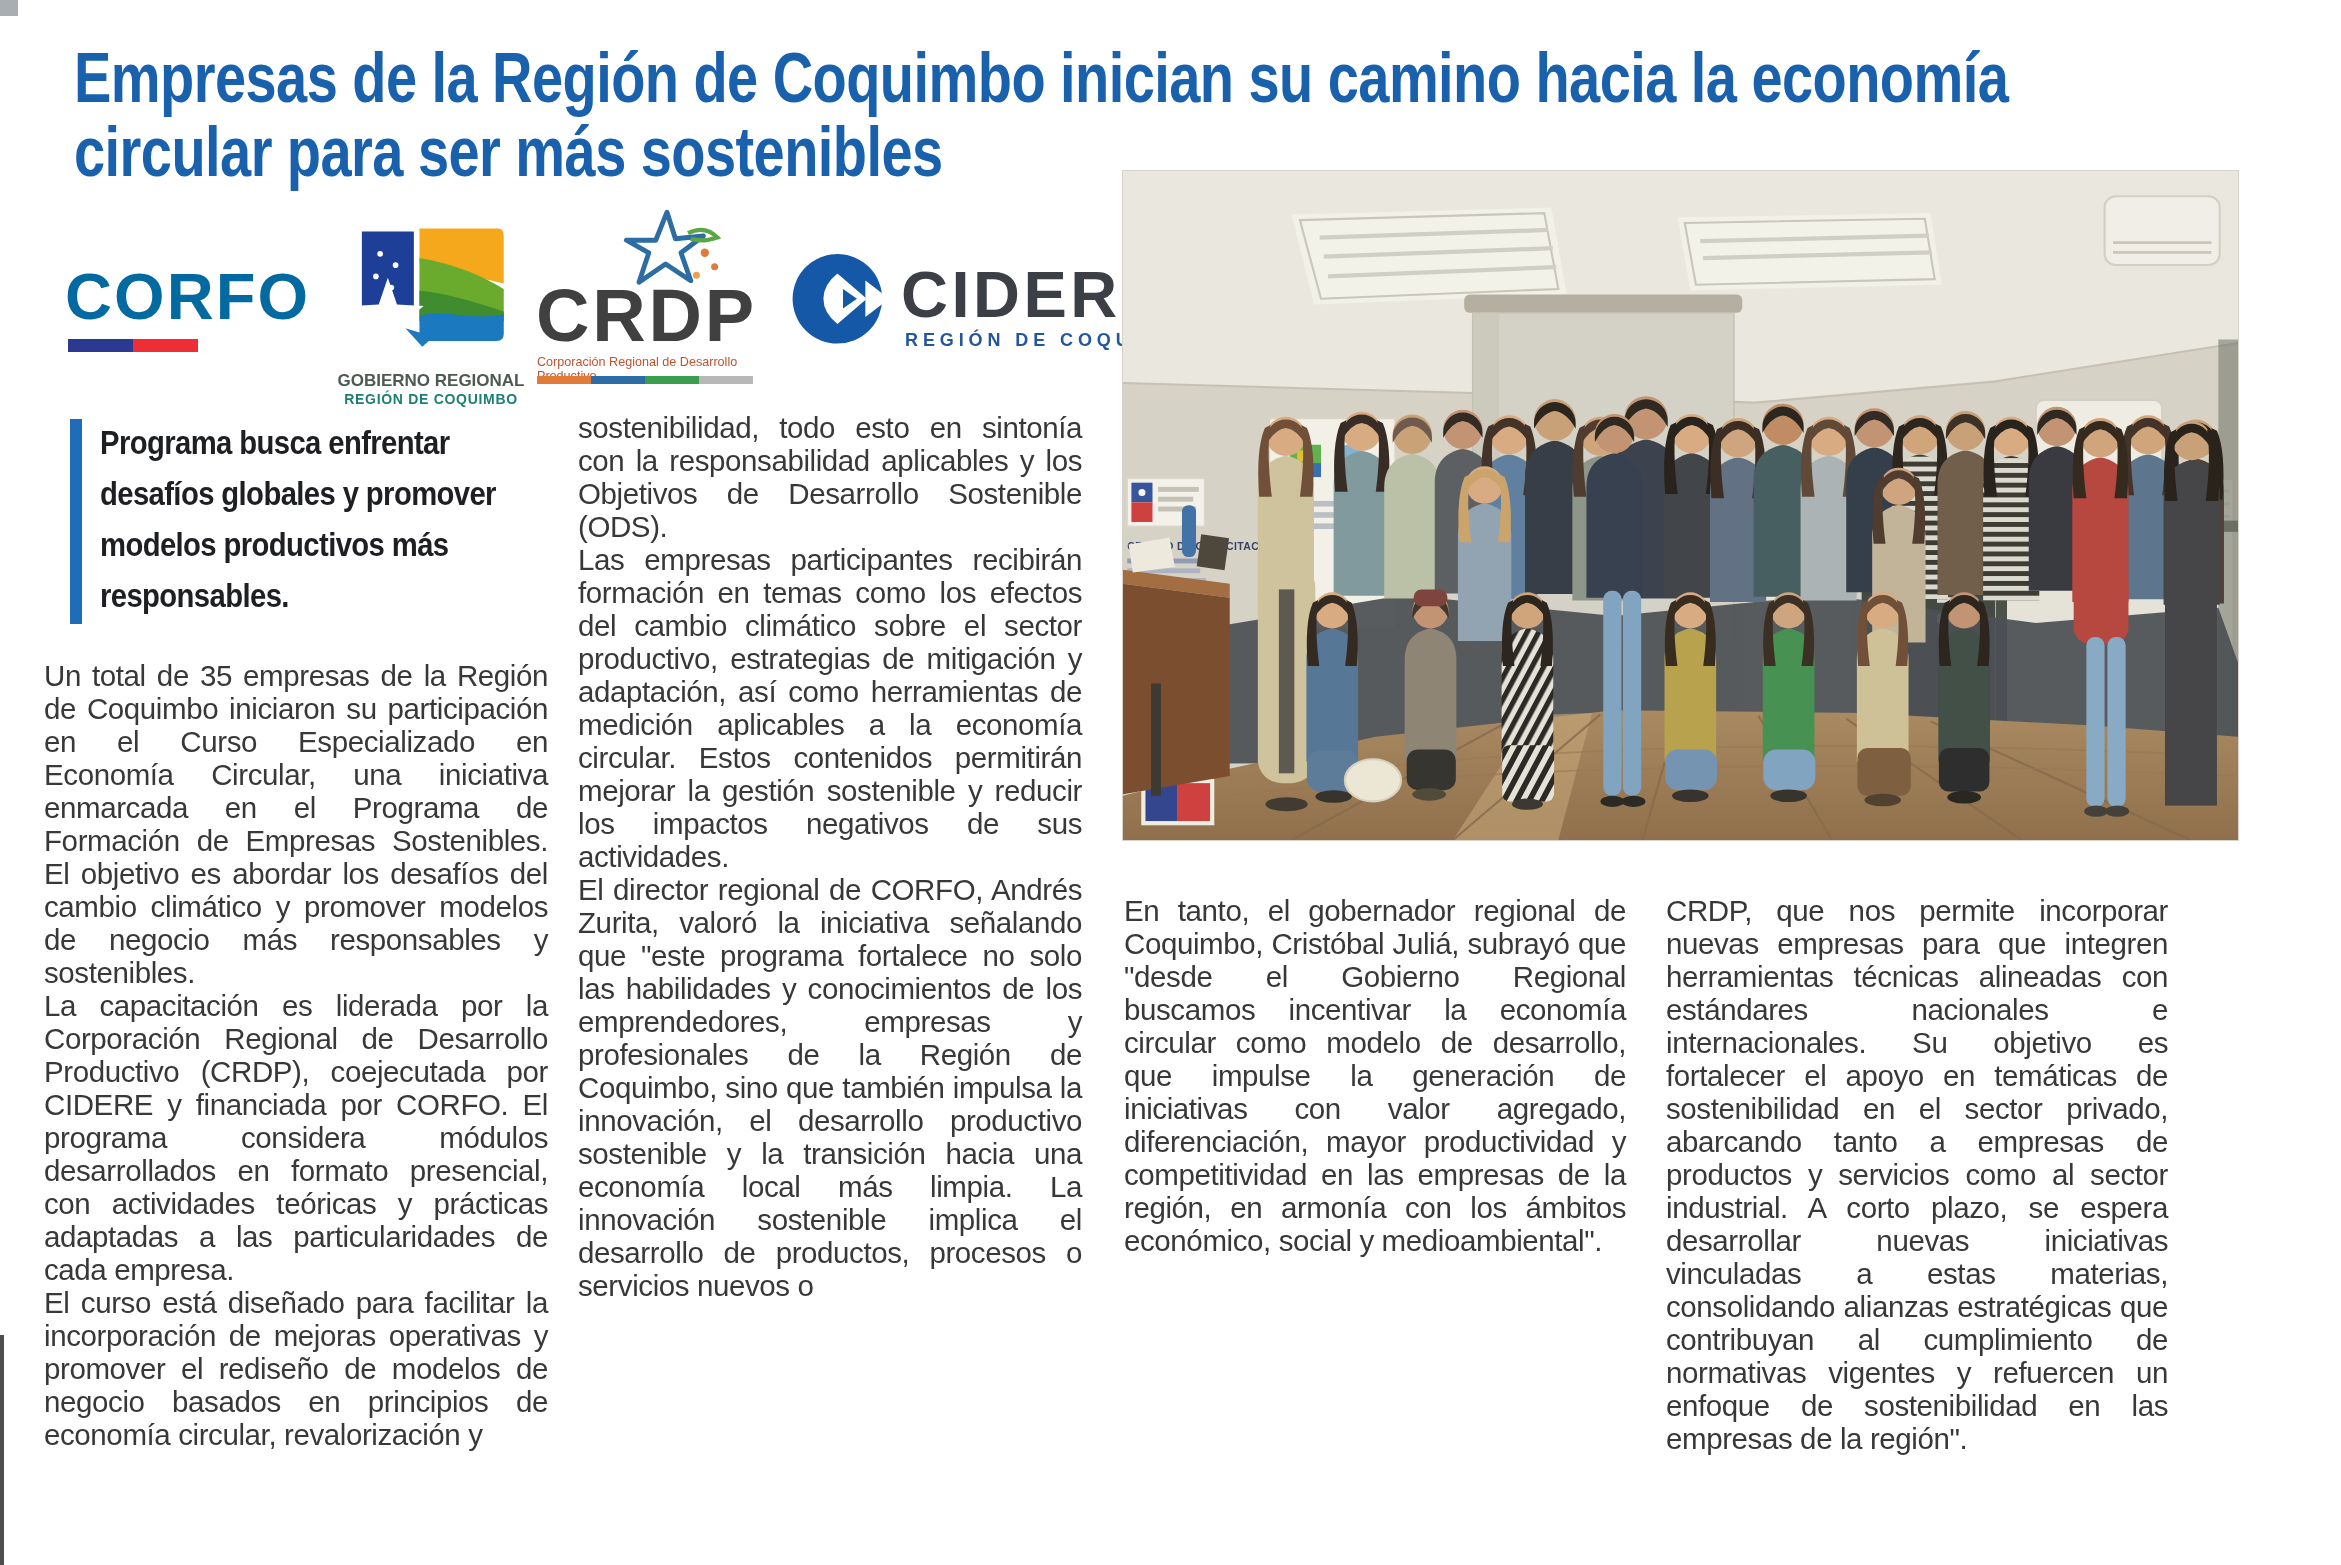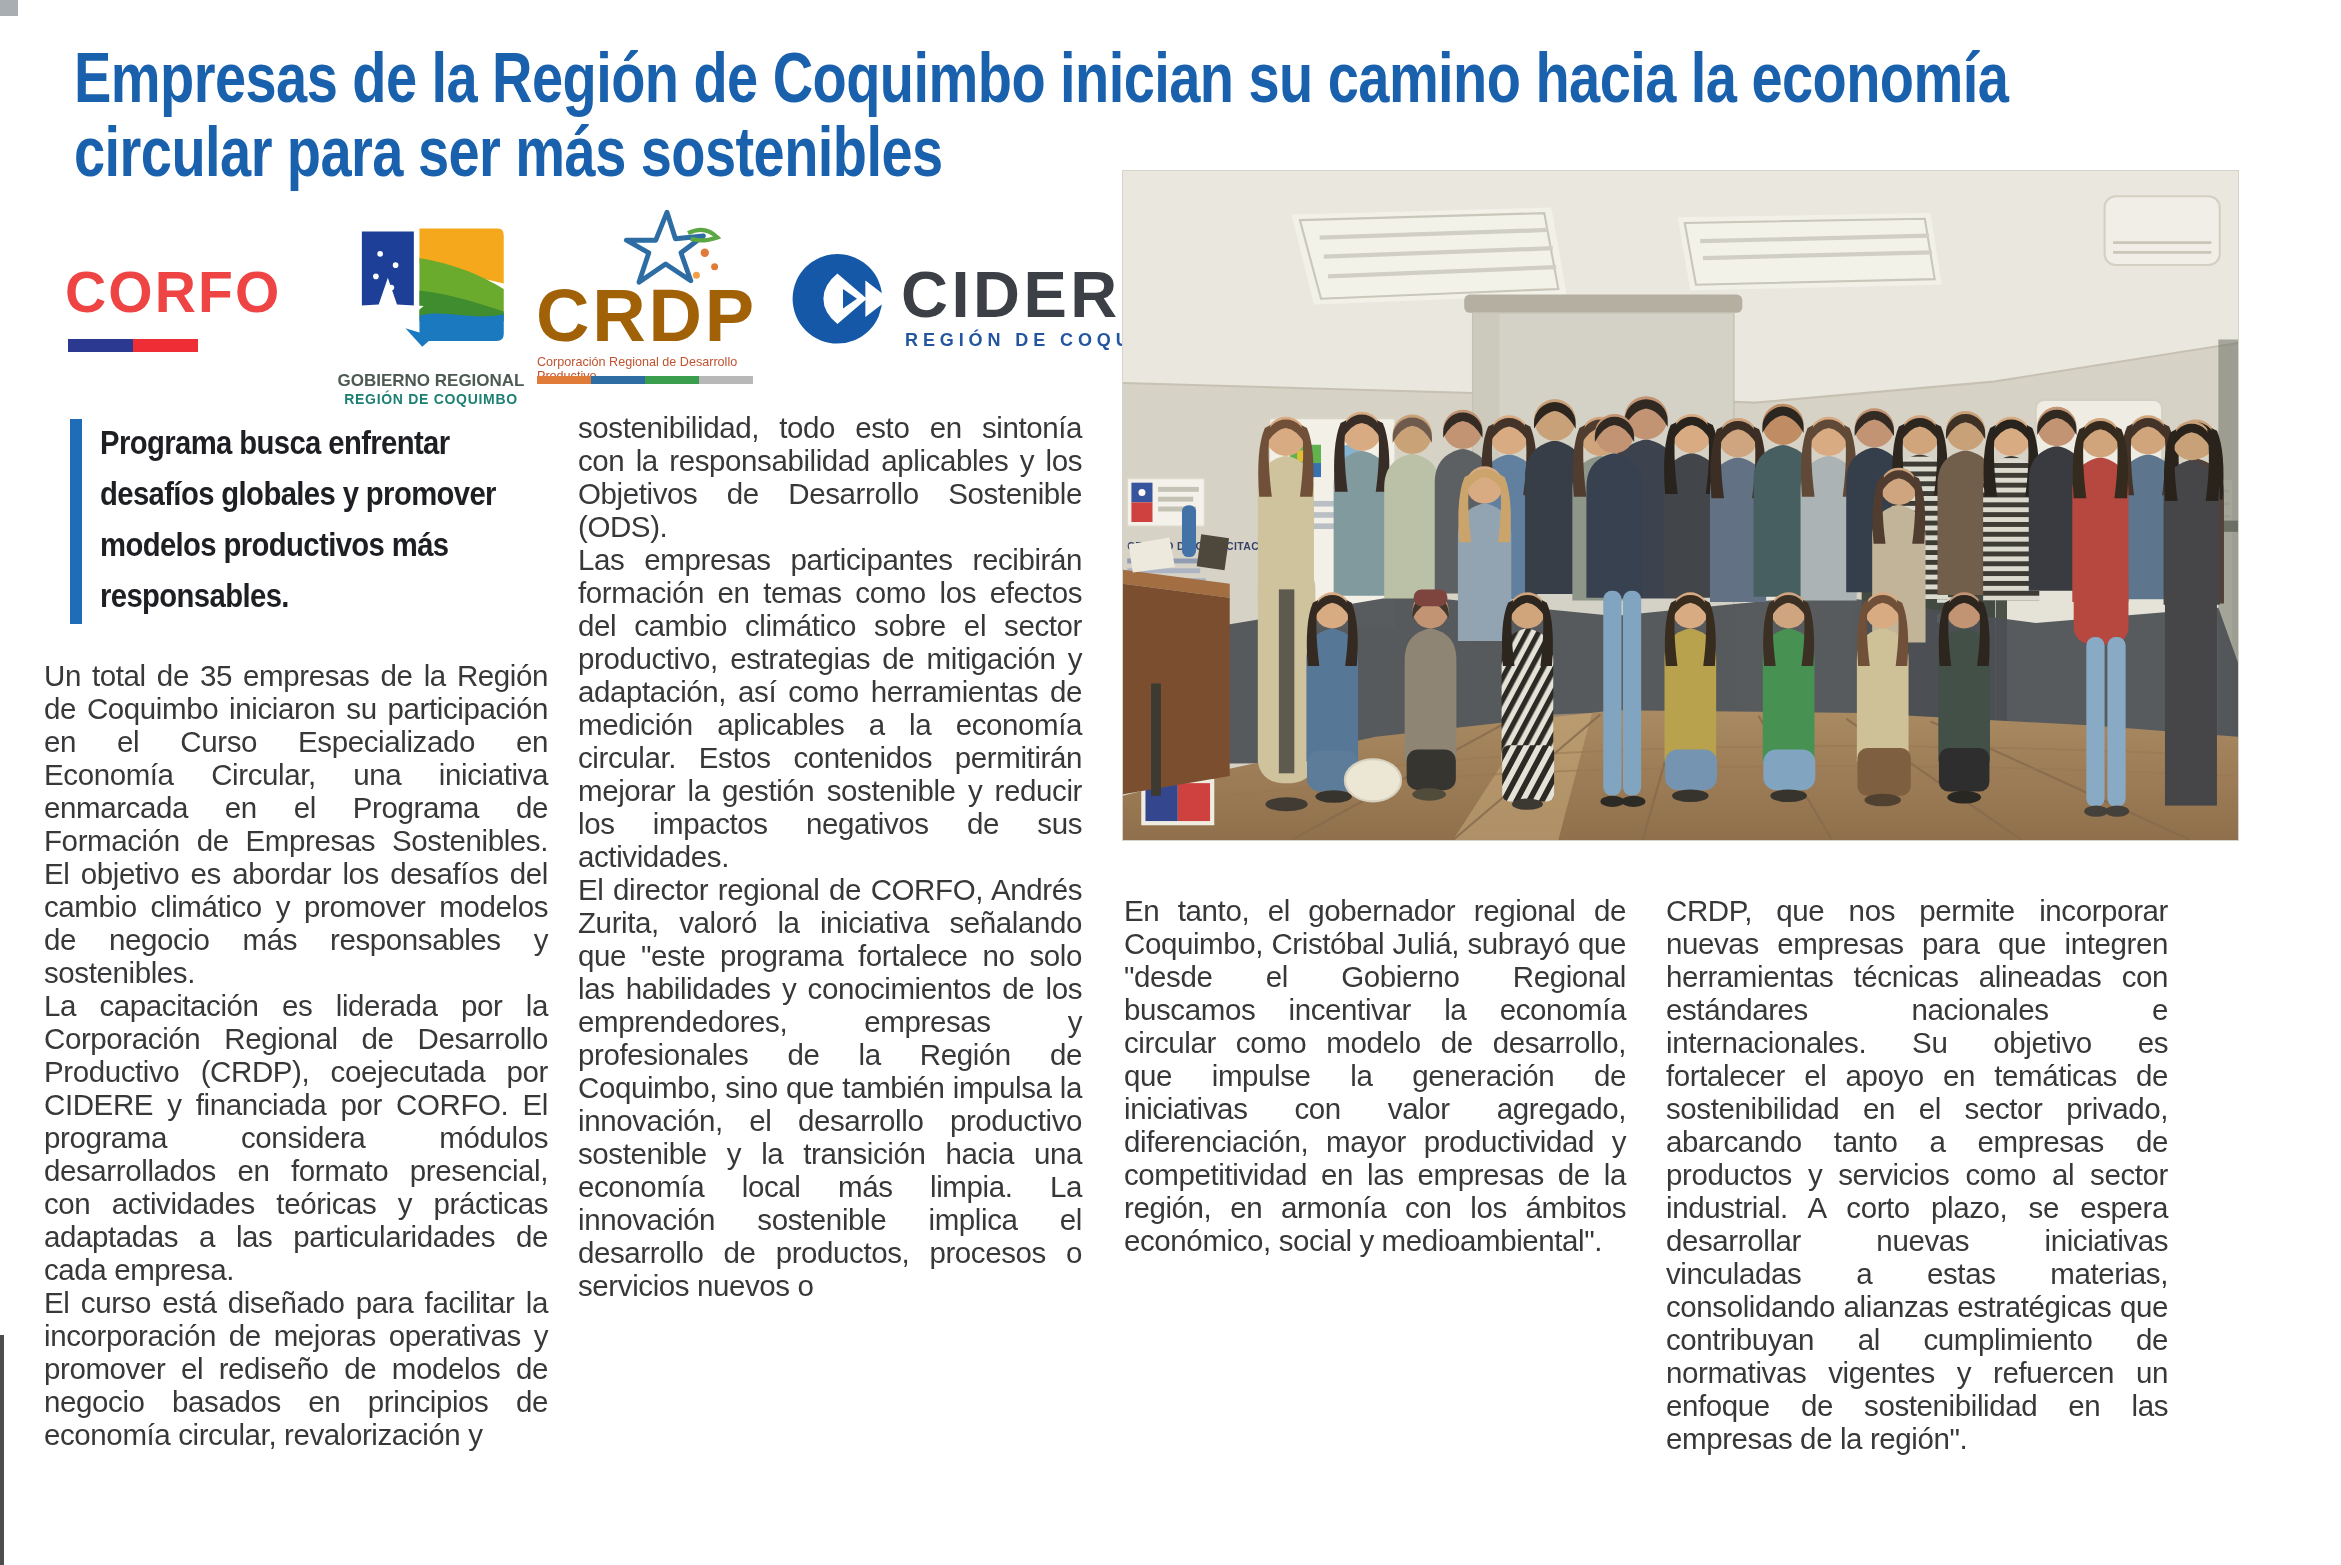--- a/index.html
+++ b/index.html
@@ -23,28 +23,28 @@
     transform:scaleX(.86);transform-origin:left top;letter-spacing:-0.7px;
   }
   
   .col{font-size:29.5px;line-height:33px;color:#38383a;text-align:justify;letter-spacing:-0.4px;}
   .col p{margin:0;}
   #col1{left:44px;top:659px;width:504px;}
   #col2{left:578px;top:411px;width:504px;}
   #col3{left:1124px;top:894px;width:502px;}
   #col4{left:1666px;top:894px;width:502px;}
   
-  .corfo-word{left:65px;top:259px;font-size:57px;font-weight:bold;color:#ef4444;letter-spacing:2.1px;}
+  .corfo-word{left:65px;top:259px;font-size:65px;font-weight:bold;color:#0369a1;letter-spacing:2.1px;}
   .corfo-bar-blue{left:68px;top:339px;width:65px;height:13.3px;background:#2b3990;}
   .corfo-bar-red{left:133px;top:339px;width:65px;height:13.3px;background:#ee2e34;}
   
   .gore-l1{left:336px;top:371px;width:190px;text-align:center;font-size:17px;font-weight:bold;color:#4d5a52;letter-spacing:0px;}
   .gore-l2{left:336px;top:391px;width:190px;text-align:center;font-size:14px;font-weight:bold;color:#1b7f72;letter-spacing:0.7px;}
   
-  .crdp-word{left:536px;top:273px;font-size:74px;font-weight:bold;color:#a16207;letter-spacing:2.8px;}
+  .crdp-word{left:536px;top:273px;font-size:74px;font-weight:bold;color:#404040;letter-spacing:2.8px;}
   .crdp-sub{left:537px;top:355px;width:225px;font-size:12.6px;color:#c0532f;letter-spacing:0px;}
   .crdp-bar{left:537px;top:376px;height:8.4px;}
   .crdp-bar span{display:inline-block;height:8.4px;width:54px;vertical-align:top;}
   
   .cidere-word{left:901px;top:257px;font-size:65px;font-weight:bold;color:#3c4046;letter-spacing:3.5px;}
   .cidere-sub{left:905px;top:330px;font-size:18px;font-weight:bold;color:#2456a0;letter-spacing:4.9px;}
   
   #photo{left:1123px;top:171px;width:1115px;height:669px;outline:0.7px solid #d5d3cc;}
   
   .edge-left{left:0;top:1335px;width:3.5px;height:230px;background:#4d4d4d;}

